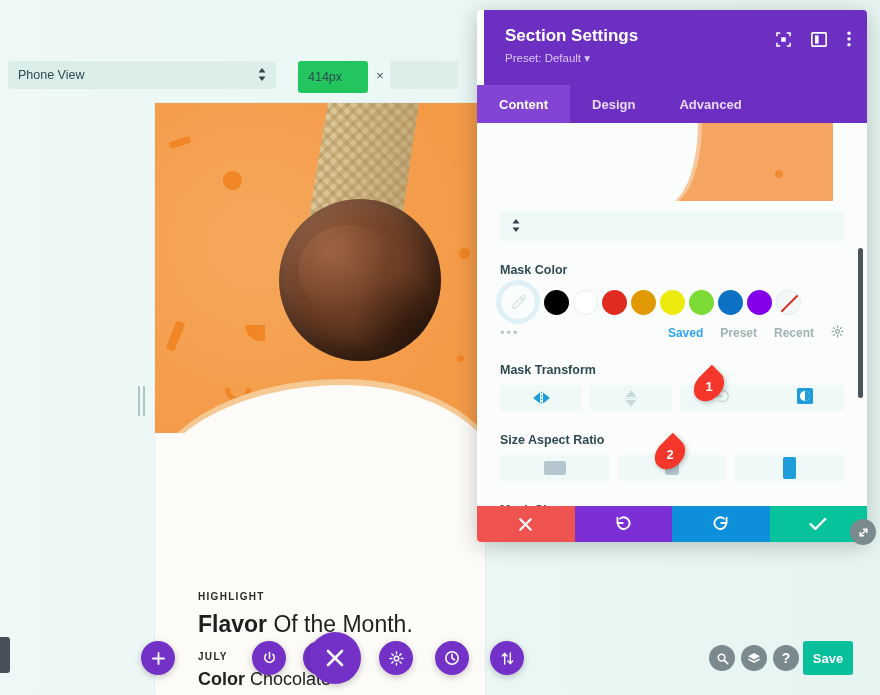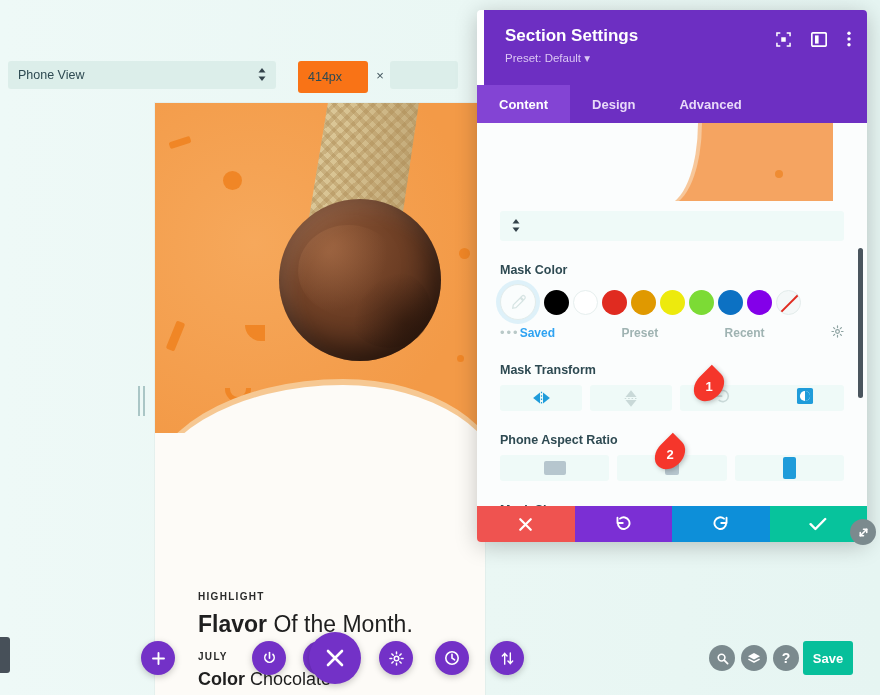--- a/index.html
+++ b/index.html
@@ -25,21 +25,21 @@
     background: #dceeea; border: none; border-radius: 3px;
     display: flex; align-items: center; padding: 0 10px;
     font-size: 12.5px; color: #2e4a52;
   }
   .vselect .lbl { flex: 1; }
   .vselect .arrows {
     font-size: 9px; line-height: 8px; color: #33424a; text-align: center;
   }
   .vinput {
     position: absolute; left: 298px; top: 61px; width: 70px; height: 28px;
-    background: #f97316; border: none; border-radius: 3px;
+    background: #22c55e; border: none; border-radius: 3px;
     display: flex; align-items: center; padding: 16px 10px;
     font-size: 12.5px; color: #2e4a52;
   }
   .vx {
     position: absolute; left: 372px; top: 61px; width: 16px; height: 28px;
     display: flex; align-items: center; justify-content: center;
     font-size: 13px; color: #41545c;
   }
   .vinput2 {
     position: absolute; left: 390px; top: 61px; width: 68px; height: 28px;
@@ -272,21 +272,21 @@
   .sw.none {
     background: #f4f8f8; border: 1px solid #e3eceb; position: relative; overflow: hidden;
   }
   .sw.none::after {
     content:""; position:absolute; left: -2px; top: 11px; width: 30px; height: 2px;
     background: #e02b20; transform: rotate(-45deg);
   }
   .dots3 { font-size: 13px; color: #b9c9c8; letter-spacing: 2px; margin-top: 2px; }
 
   .saved-row {
-    display: flex; align-items: center; justify-content: space-between; gap: 17px;
+    display: flex; align-items: center; justify-content: flex-end; gap: 17px;
     margin-top: 4px; font-size: 12px;
   }
   .saved-row .s-active { color: #2ea3f2; font-weight: bold; }
   .saved-row .s-item { color: #9fb3b2; font-weight: bold; }
 
   .btn-group { display: flex; gap: 8px; margin-top: 8px; }
   .gbtn-cell {
     flex: 1; height: 26px; background: #effaf8; border-radius: 3px;
     display: flex; align-items: center; justify-content: center;
   }
@@ -588,21 +588,21 @@
             <div style="position:absolute; left:76%; top:50%; transform:translate(-50%,-50%);">
               <svg width="17" height="17" viewBox="0 0 18 18">
                   <rect x="0.5" y="0.5" width="17" height="17" rx="2" fill="#1f9cda"></rect>
                   <circle cx="9" cy="9" r="5.4" fill="#fff"></circle>
                   <path d="M9 3.6a5.4 5.4 0 0 1 0 10.8z" fill="#1f9cda"></path>
                 </svg>
             </div>
           </div>
         </div>
 
-        <div class="field-label">Phone Aspect Ratio</div>
+        <div class="field-label">Size Aspect Ratio</div>
         <div class="ratio-row">
           <div class="ratio-cell">
               <div class="r-land"></div>
             </div>
           <div class="ratio-cell">
               <div class="r-sq"></div>
             </div>
           <div class="ratio-cell">
               <div class="r-port"></div>
             </div>

